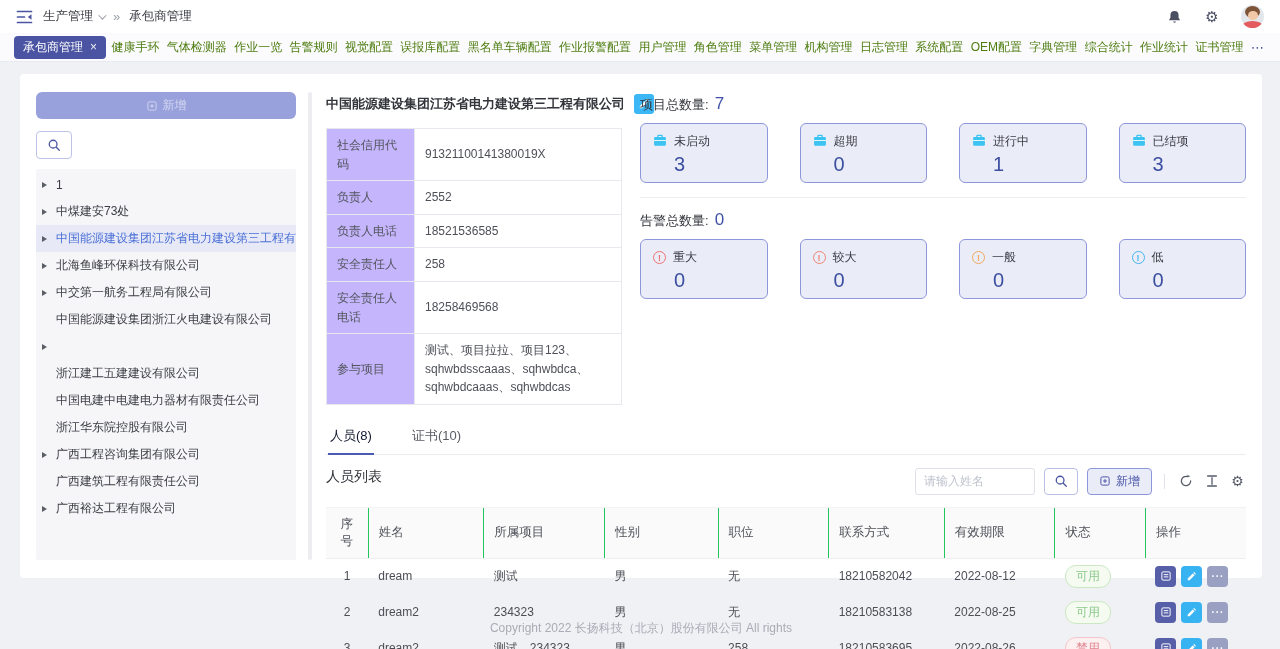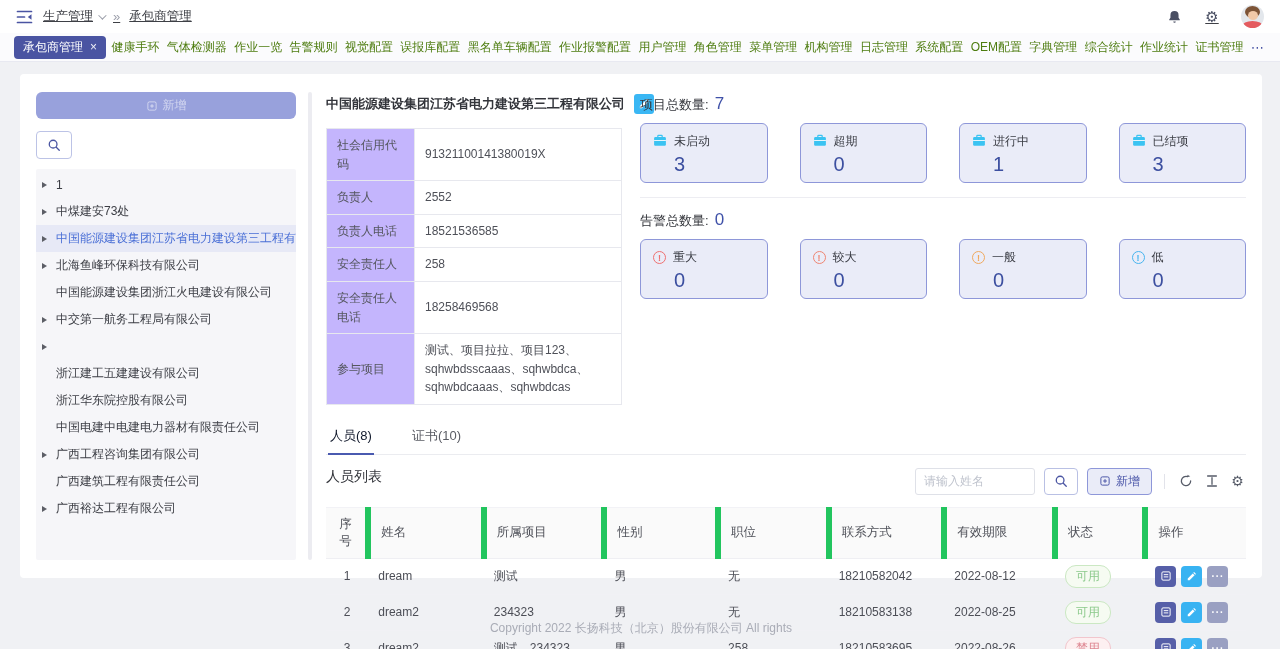--- a/index.html
+++ b/index.html
@@ -4,21 +4,21 @@
 <style>
   * { box-sizing: border-box; }
   html,body { margin:0; padding:0; }
   body {
     width:1280px; height:649px; overflow:hidden;
     background:#f0f1f4;
     font-family:"Liberation Sans","DejaVu Sans",sans-serif;
     font-size:12px; color:#3e4046;
   }
   
-  .topbar { height:33px; background:#fff; display:flex; align-items:center; padding:0 16px; gap:10px;text-decoration:underline; }
+  .topbar { height:33px; background:#fff; display:flex; align-items:center; padding:0 16px; gap:10px; }
   .menu-fold { display:flex; align-items:center; cursor:pointer; }
   .breadcrumb { display:flex; align-items:center; gap:9px; font-size:12.5px; color:#3c3e44; }
   .bc-menu { display:flex; align-items:center; gap:5px; cursor:pointer; }
   .chev-down { width:6px; height:6px; border-right:1.4px solid #9a9da8; border-bottom:1.4px solid #9a9da8; transform:rotate(45deg) translateY(-2px); display:inline-block; }
   .bc-sep { color:#9b9eaa; font-size:13px; }
   .top-right { margin-left:auto; display:flex; align-items:center; gap:20px; }
   .top-ico { display:flex; align-items:center; justify-content:center; width:18px; height:18px; cursor:pointer; color:#4a4f63; font-size:15px; line-height:1; }
   .avatar { width:23px; height:23px; border-radius:50%; background:#e3e7ec; overflow:hidden; position:relative; cursor:pointer; }
   .av-hair { position:absolute; top:1px; left:4px; right:4px; height:12px; border-radius:50%; background:#7d5437; }
   .av-face { position:absolute; top:6px; left:7px; width:10px; height:9px; border-radius:50%; background:#f2c9a8; }
@@ -76,21 +76,21 @@
   .list-title { font-size:14px; color:#33353b; font-weight:normal; margin:0; }
   .toolbar { margin-left:auto; display:flex; align-items:center; gap:9px; }
   .tb-input { width:120px; height:27px; border:1px solid #dfe1e8; border-radius:3px; padding:0 8px; font-size:12px; outline:none; font-family:inherit; }
   .tb-search { width:34px; height:27px; border:1px solid #b9c0e4; border-radius:4px; background:#fff; display:flex; align-items:center; justify-content:center; cursor:pointer; padding:0; }
   .add-btn2 { height:27px; padding:0 11px; background:#eaecf8; border:1px solid #8e97d9; border-radius:4px; color:#4a55a8; font-size:12px; display:flex; align-items:center; gap:5px; cursor:pointer; font-family:inherit; }
   .tb-sep { width:1px; height:15px; background:#e2e3ea; margin:0 3px; }
   .tb-ico { width:17px; height:17px; display:flex; align-items:center; justify-content:center; color:#565b68; cursor:pointer; font-size:14px; line-height:1; }
   
   .data-table { margin-top:12px; border-collapse:collapse; table-layout:fixed; width:100%; }
   .data-table th { background:#fafafa; font-weight:normal; text-align:left; font-size:12.5px; color:#50525a; padding:8px 10px; border-top:1px solid #f2f2f6; border-bottom:1px solid #efeff3; }
-  .data-table th:not(:first-child) { border-left:6px solid #22c55e; }
+  .data-table th:not(:first-child) { border-left:1px solid #22c55e; }
   .data-table td { font-size:12px; color:#4c4e56; padding:6px 10px; border-bottom:1px solid #f1f1f5; height:29px; overflow:hidden; white-space:nowrap; }
   .data-table .c { text-align:center; }
   .pill { display:inline-block; min-width:46px; text-align:center; padding:2px 10px; border-radius:11px; font-size:12px; }
   .pill.enabled { color:#8bc98b; background:#f6fbf2; border:1px solid #cbe8c3; }
   .pill.disabled { color:#dd8691; background:#fdf0f1; border:1px solid #f2c6cd; }
   .ops { display:flex; gap:5px; }
   .op { width:21px; height:21px; border-radius:4px; border:none; display:flex; align-items:center; justify-content:center; cursor:pointer; padding:0; }
   .op.doc { background:#565fa8; }
   .op.edit { background:#38b3f2; }
   .op.more { background:#9aa0c2; color:#fff; font-size:10px; letter-spacing:1px; font-weight:bold; }
@@ -191,38 +191,38 @@
             <span>中煤建安73处</span>
           </div>
         <div class="tree-item selected">
             <span class="caret"></span>
             <span>中国能源建设集团江苏省电力建设第三工程有限公司</span>
           </div>
         <div class="tree-item">
             <span class="caret"></span>
             <span>北海鱼峰环保科技有限公司</span>
           </div>
+        <div class="tree-item">
+            <span class="caret"></span>
+            <span>中交第一航务工程局有限公司</span>
+          </div>
         <div class="tree-item no-caret">
             <span>中国能源建设集团浙江火电建设有限公司</span>
           </div>
         <div class="tree-item">
             <span class="caret"></span>
-            <span>中交第一航务工程局有限公司</span>
-          </div>
-        <div class="tree-item">
-            <span class="caret"></span>
           </div>
         <div class="tree-item no-caret">
             <span>浙江建工五建建设有限公司</span>
           </div>
         <div class="tree-item no-caret">
+            <span>中国电建中电建电力器材有限责任公司</span>
+          </div>
+        <div class="tree-item no-caret">
             <span>浙江华东院控股有限公司</span>
-          </div>
-        <div class="tree-item no-caret">
-            <span>中国电建中电建电力器材有限责任公司</span>
           </div>
         <div class="tree-item">
             <span class="caret"></span>
             <span>广西工程咨询集团有限公司</span>
           </div>
         <div class="tree-item no-caret">
             <span>广西建筑工程有限责任公司</span>
           </div>
         <div class="tree-item">
             <span class="caret"></span>

